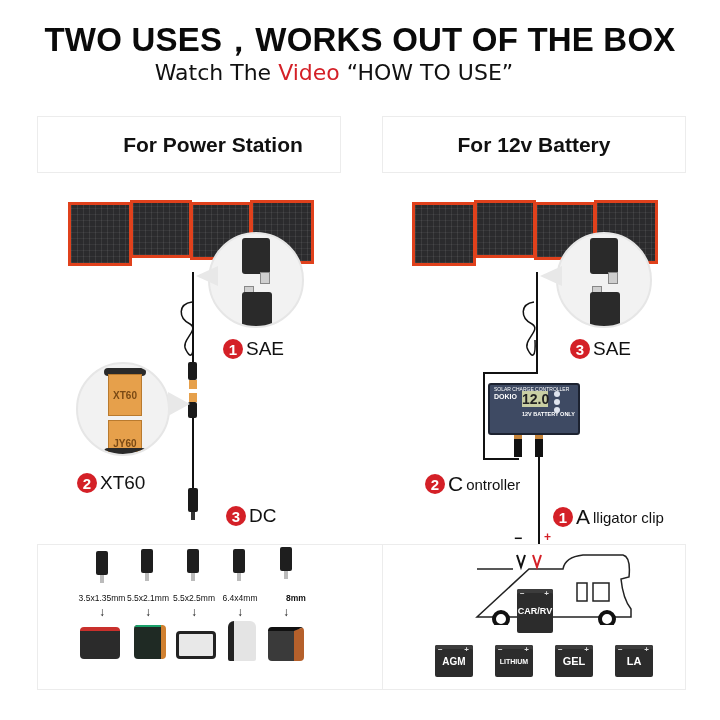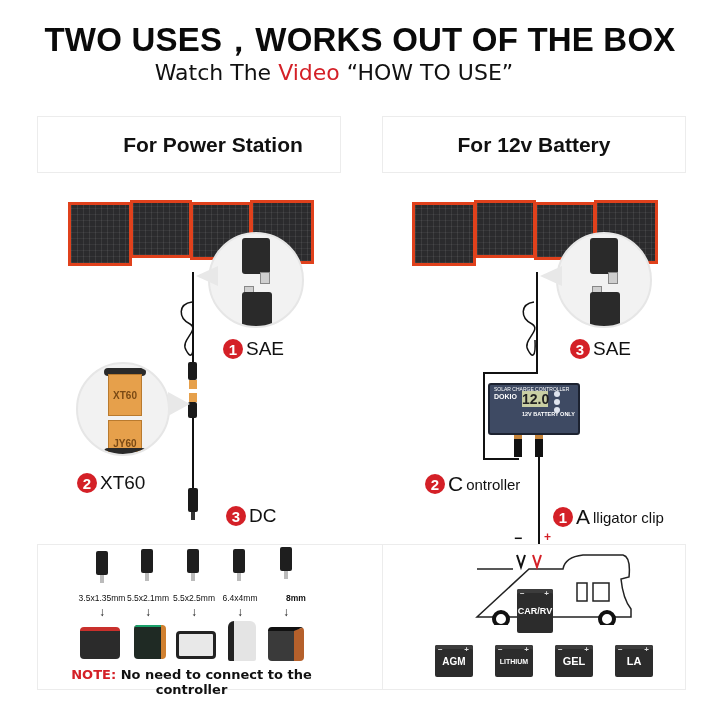--- a/index.html
+++ b/index.html
@@ -194,23 +194,20 @@
   <div class="arrow" style="left:146px;top:60px;">↓</div>
   <div class="arrow" style="left:192px;top:60px;">↓</div>
   <div class="arrow" style="left:238px;top:60px;">↓</div>
 
   <div class="station" style="left:42px;top:82px;width:40px;height:32px;background:#2b2b2b;border-top:4px solid #c9302c;"></div>
   <div class="station" style="left:96px;top:80px;width:32px;height:34px;background:#1f2a24;box-shadow:inset 0 14px 0 -12px #1aa06a;border-right:5px solid #d08030;"></div>
   <div class="station" style="left:138px;top:86px;width:40px;height:28px;background:#e8e8e8;border:3px solid #222;"></div>
   <div class="station" style="left:190px;top:76px;width:28px;height:40px;background:#e4e4e4;border-left:6px solid #222;border-radius:6px 6px 2px 2px;"></div>
   <div class="station" style="left:230px;top:82px;width:36px;height:34px;background:#3a3a3a;border-right:10px solid #b5602b;border-top:4px solid #111;"></div>
 
-  <div class="note">
-    <span class="note-label">NOTE:</span><span> No need to connect to the controller</span>
-  </div>
 </div>
 
 <div class="abs panel-group" style="left:412px;width:250px;">
   <div class="panel" style="left:0;top:2px;width:64px;height:64px;"></div>
   <div class="panel" style="left:62px;top:0;width:62px;height:58px;"></div>
   <div class="panel" style="left:122px;top:2px;width:62px;height:58px;"></div>
   <div class="panel" style="left:182px;top:0;width:64px;height:64px;"></div>
 </div>
 
 <div class="abs cable" style="left:536px;top:272px;width:2px;height:100px;"></div>

